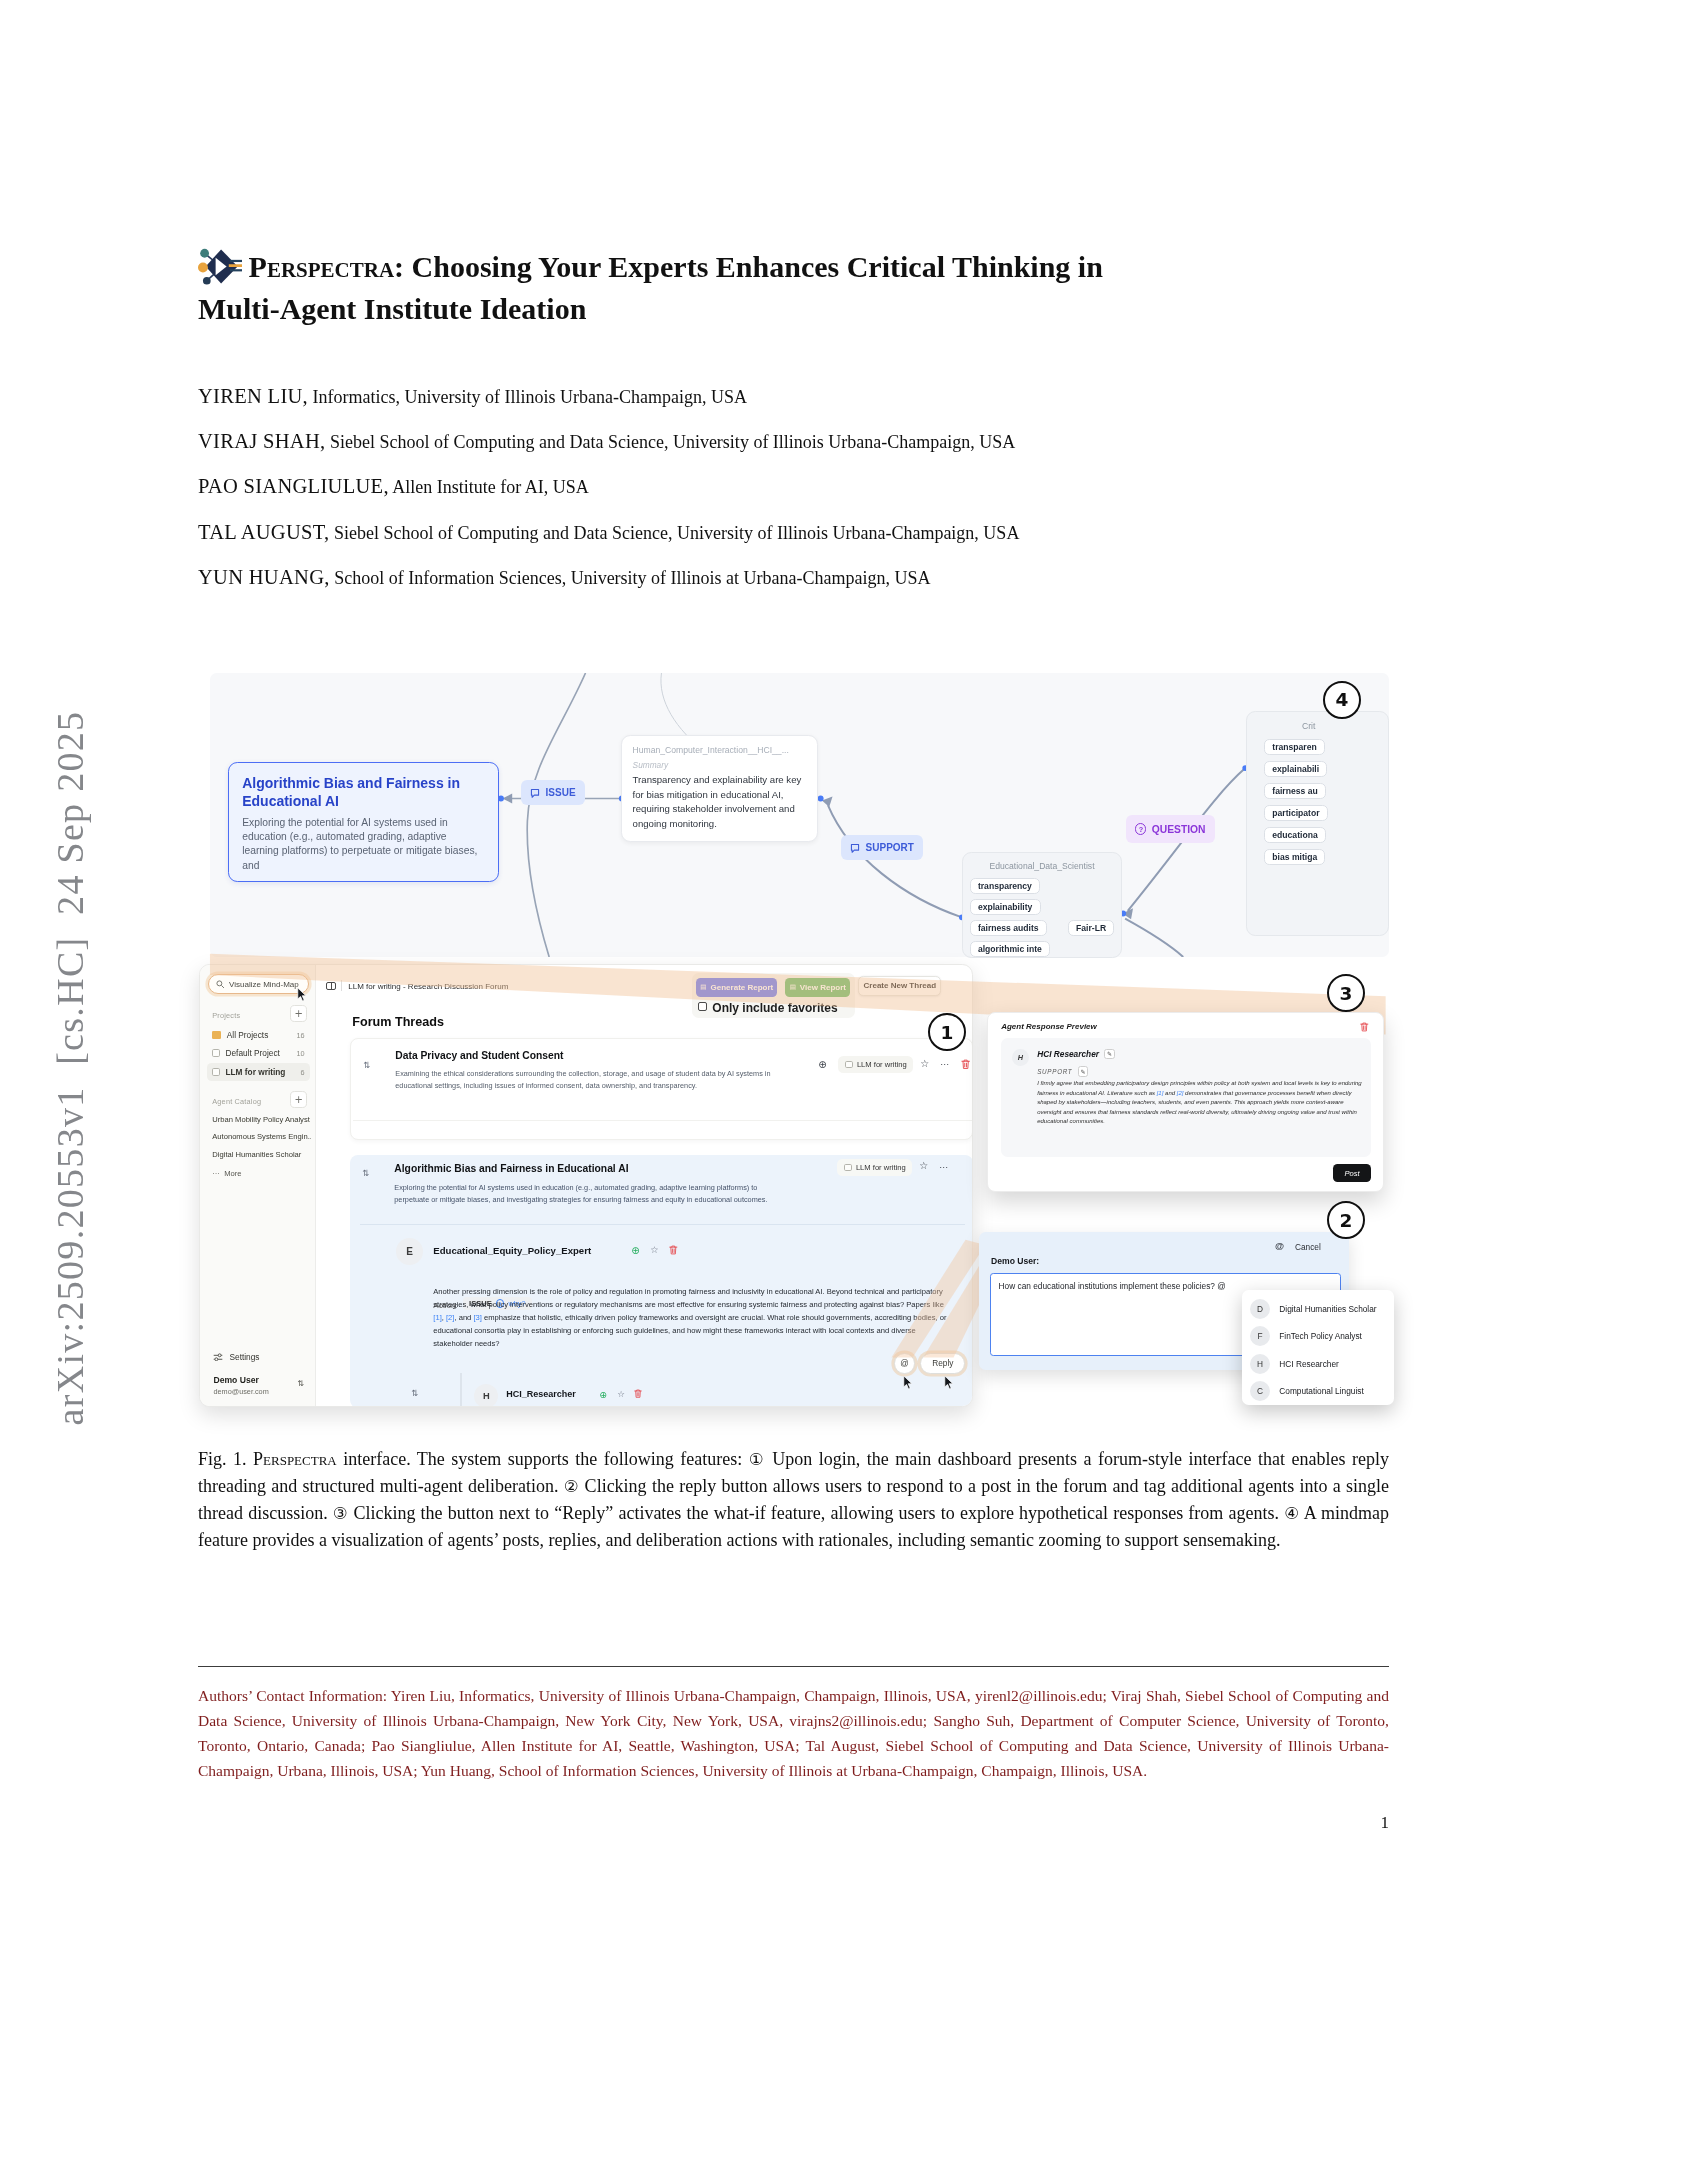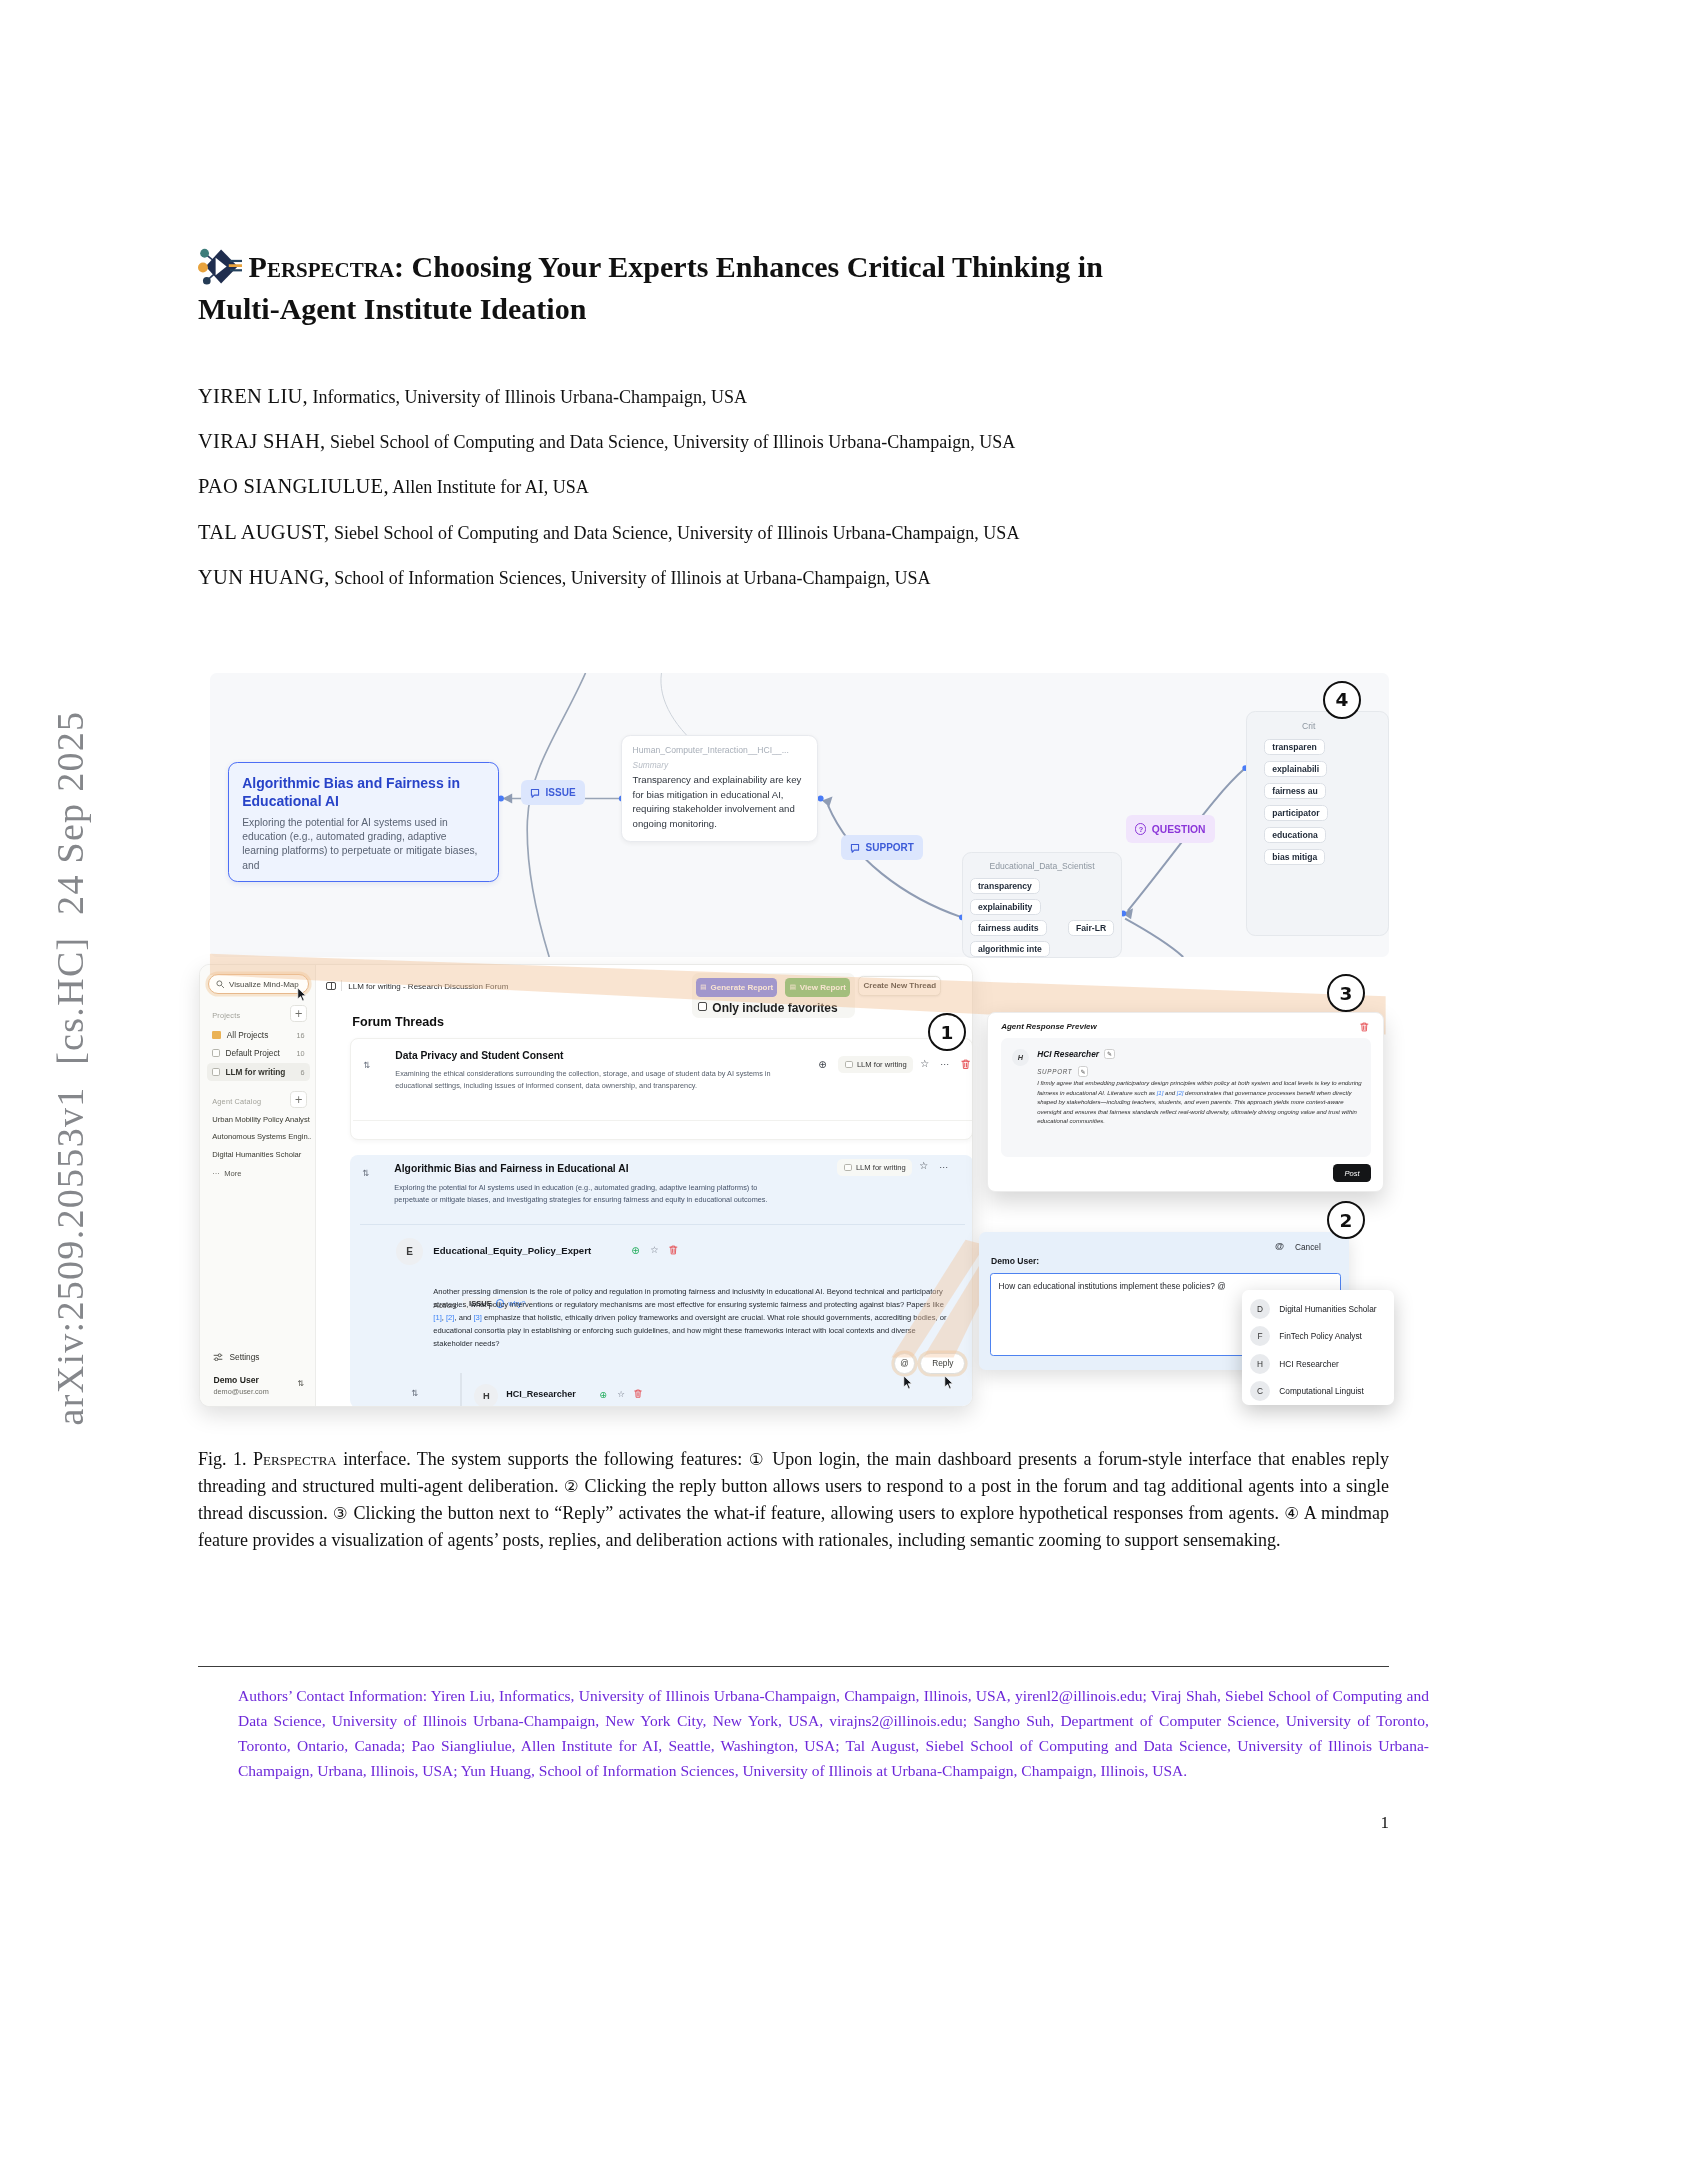--- a/index.html
+++ b/index.html
@@ -16,21 +16,21 @@
   .sc { font-variant:small-caps; }
   .logo { width:44px; height:40px; flex:0 0 44px; margin-top:1.3px; }
   .authors { position:absolute; left:198px; top:382px; width:1191px; }
   .author-row { margin-bottom:13.2px; line-height:29px; }
   .author-name { font-size:20.5px; letter-spacing:0.3px; }
   .author-affil { font-size:18px; }
   .caption { position:absolute; left:198px; top:1446px; width:1191px; font-size:18px; line-height:27px; text-align:justify; color:#101010; }
   .circ { font-family:"DejaVu Sans", sans-serif; font-size:16.5px; }
   .lnk { color:#3b82f6; }
   .foot-rule { position:absolute; left:198px; top:1666px; width:1191px; height:0; border-top:1.7px solid #3c3c3c; }
-  .footer-text { position:absolute; left:198px; top:1683px; width:1191px; font-size:15.5px; line-height:25px; text-align:justify; color:#6d28d9;margin-left:40px; }
+  .footer-text { position:absolute; left:198px; top:1683px; width:1191px; font-size:15.5px; line-height:25px; text-align:justify; color:#7f1d1d; }
   .pageno { position:absolute; left:198px; top:1813px; width:1191px; text-align:right; font-size:17px; }
 
   
   .fig { position:absolute; left:198px; top:668px; width:1191px; height:741px;
          font-family:"Liberation Sans", sans-serif; color:#222; }
   .glyph { font-family:"DejaVu Sans", sans-serif; }
 
   .mm-bg { left:12px; top:5.3px; width:1179px; height:284px; background:#f7f8fa; border-radius:6.6px; }
   svg.edges { position:absolute; left:12px; top:5.3px; width:1179px; height:284px; }
 

